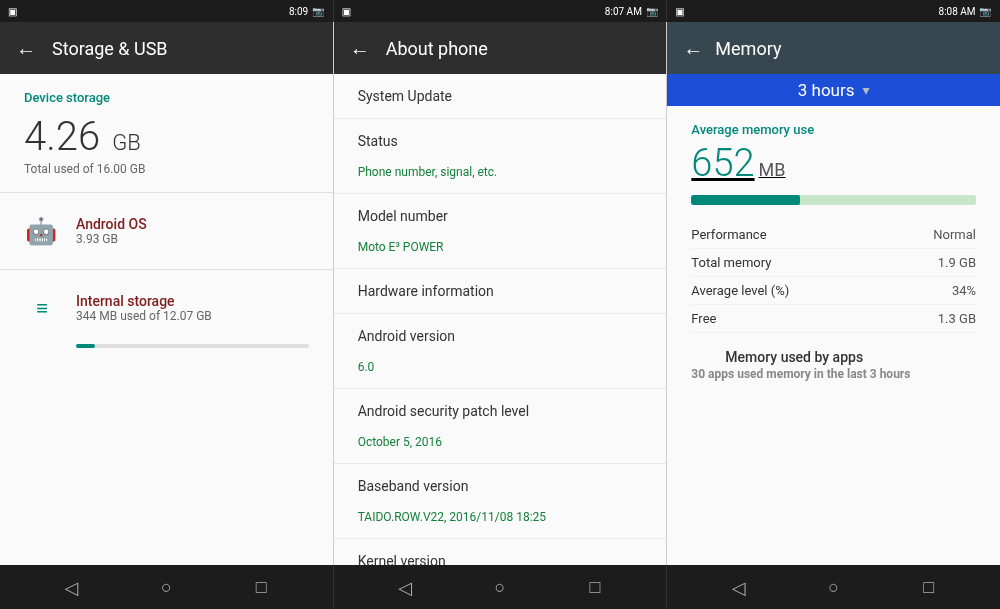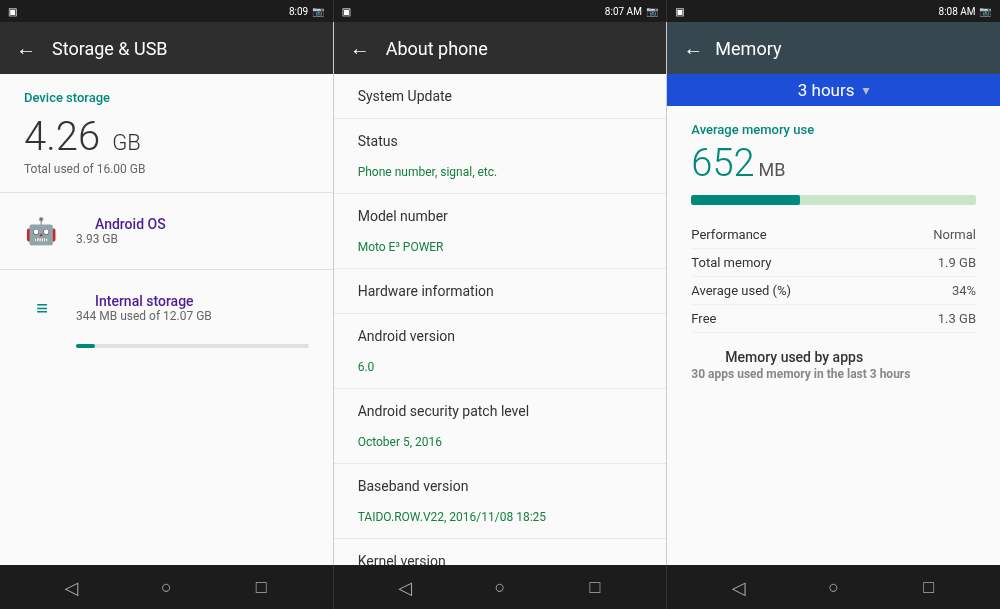--- a/index.html
+++ b/index.html
@@ -133,23 +133,22 @@
       height: 36px;
       display: flex;
       align-items: center;
       justify-content: center;
       color: #555;
       font-size: 26px;
     }
     .storage-info {}
     .storage-item-title {
       font-size: 14px;
-      color: #4c1d95;
+      color: #7f1d1d;
       font-weight: 500;
-      margin-left: 19px;
     }
     .storage-item-sub {
       font-size: 12px;
       color: #666;
     }
     .storage-bar {
       height: 4px;
       background: #e0e0e0;
       margin: 6px 0 0 76px;
       margin-right: 24px;
@@ -184,20 +183,21 @@
       font-size: 13px;
       color: #00897b;
       font-weight: 500;
       margin-bottom: 4px;
     }
     .avg-memory-value {
       display: flex;
       align-items: baseline;
       gap: 4px;
       margin-bottom: 10px;
+      text-decoration: underline;
     }
     .avg-memory-num {
       font-size: 38px;
       color: #00897b;
       font-weight: 300;
     }
     .avg-memory-unit {
       font-size: 18px;
       color: #555;
     }
@@ -422,21 +422,21 @@
         <div class="memory-stats">
           <div class="memory-stat-row">
             <span class="memory-stat-label">Performance</span>
             <span class="memory-stat-value">Normal</span>
           </div>
           <div class="memory-stat-row">
             <span class="memory-stat-label">Total memory</span>
             <span class="memory-stat-value">1.9 GB</span>
           </div>
           <div class="memory-stat-row">
-            <span class="memory-stat-label">Average used (%)</span>
+            <span class="memory-stat-label">Average level (%)</span>
             <span class="memory-stat-value">34%</span>
           </div>
           <div class="memory-stat-row">
             <span class="memory-stat-label">Free</span>
             <span class="memory-stat-value">1.3 GB</span>
           </div>
         </div>
 
         <div class="memory-apps-section">
           <div class="memory-apps-title">Memory used by apps</div>

